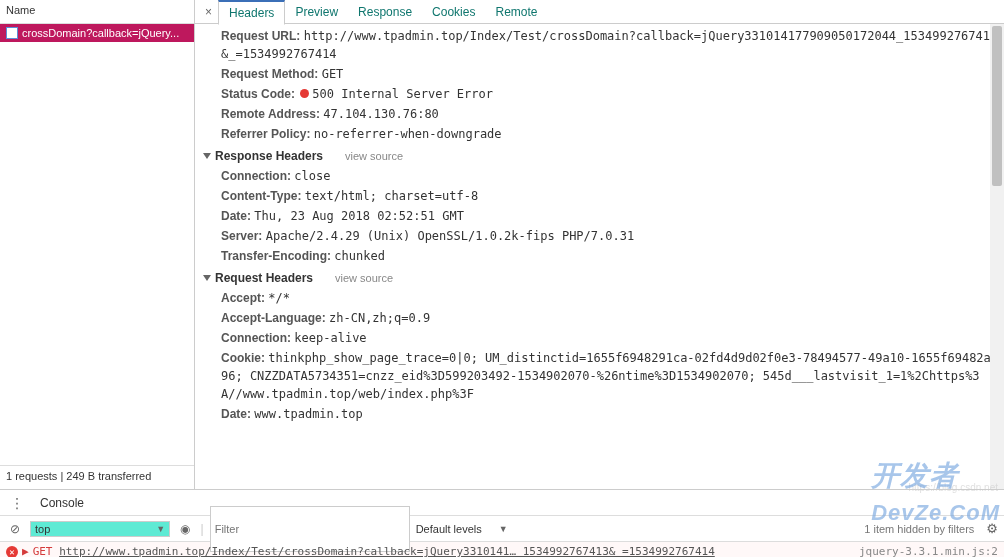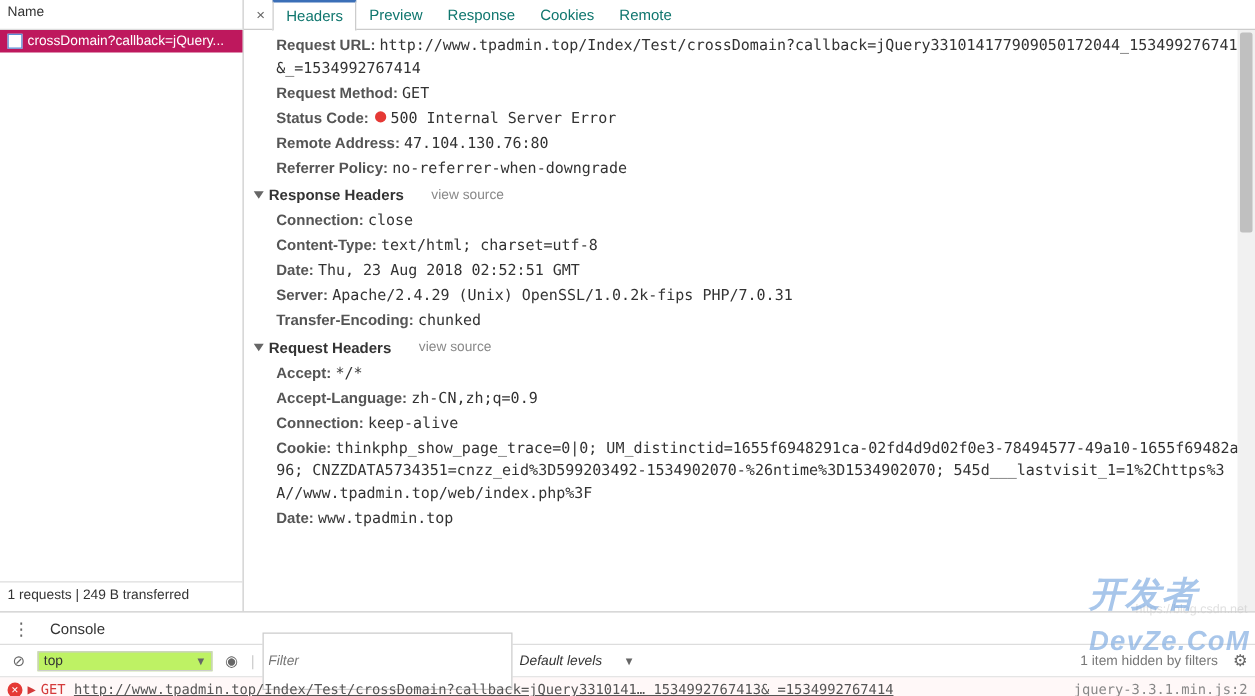--- a/index.html
+++ b/index.html
@@ -24,23 +24,23 @@
 .view-source { font-weight: normal; color: #888; font-size: 11px; margin-left: 18px; cursor: pointer; }
 .kv-row { padding: 1px 4px 1px 22px; font-family: Consolas, monospace; font-size: 12px; line-height: 1.5; word-break: break-all; }
 .kv-key { font-weight: bold; color: #555; font-family: "Segoe UI", Arial, sans-serif; }
 .kv-val { color: #333; }
 .status-dot { display: inline-block; width: 9px; height: 9px; background: #e53935; border-radius: 50%; margin: 0 3px 0 2px; vertical-align: baseline; }
 .console-bar { height: 26px; display: flex; align-items: center; border-bottom: 1px solid #ddd; padding: 0 6px; gap: 8px; }
 .menu-icon { color: #666; font-size: 14px; cursor: pointer; padding: 0 4px; }
 .console-label { font-size: 12px; color: #333; padding: 0 4px; }
 .console-filter-bar { height: 26px; display: flex; align-items: center; border-bottom: 1px solid #ddd; padding: 0 6px; gap: 6px; }
 .icon-btn { color: #666; font-size: 12px; padding: 0 4px; cursor: pointer; }
-.ctx-select { font-size: 11px; padding: 1px 4px; border: 1px solid #ccc; min-width: 140px; background: #bef264; display: flex; justify-content: space-between; align-items: center; }
-.filter-input { font-size: 11px; padding: 16px 4px; border: 1px solid #ccc; width: 200px; font-style: italic; }
-.levels { font-size: 11px; color: #333; display: flex; align-items: center; gap: 17px; font-style: italic; }
+.ctx-select { font-size: 11px; padding: 1px 4px; border: 1px solid #ccc; min-width: 140px; background: #5eead4; display: flex; justify-content: space-between; align-items: center; }
+.filter-input { font-size: 11px; padding: 16px 4px; border: 1px solid #ccc; width: 200px; }
+.levels { font-size: 11px; color: #333; display: flex; align-items: center; gap: 17px; }
 .hidden-msg { font-size: 11px; color: #777; margin-left: auto; margin-right: 6px; }
 .gear { color: #666; font-size: 13px; cursor: pointer; }
 .console-msg { padding: 3px 6px; font-size: 11px; font-family: Consolas, monospace; border-bottom: 1px solid #f1d4d4; background: #fff8f8; display: flex; align-items: flex-start; gap: 4px; }
 .err-icon { color: #fff; background: #e53935; width: 12px; height: 12px; border-radius: 50%; display: inline-flex; align-items: center; justify-content: center; font-size: 9px; flex-shrink: 0; margin-top: 1px; }
 .err-text { color: #d43a3a; }
 .err-link { color: #555; text-decoration: underline; }
 .err-right { margin-left: auto; color: #888; }
 .watermark { position: absolute; right: 4px; bottom: 30px; font-size: 28px; font-weight: bold; font-style: italic; color: #7aa8e0; opacity: 0.65; pointer-events: none; letter-spacing: 1px; }
 .watermark-small { position: absolute; right: 6px; bottom: 64px; font-size: 10px; color: #ccc; opacity: 0.6; pointer-events: none; }
 .chev { font-size: 9px; color: #666; }

